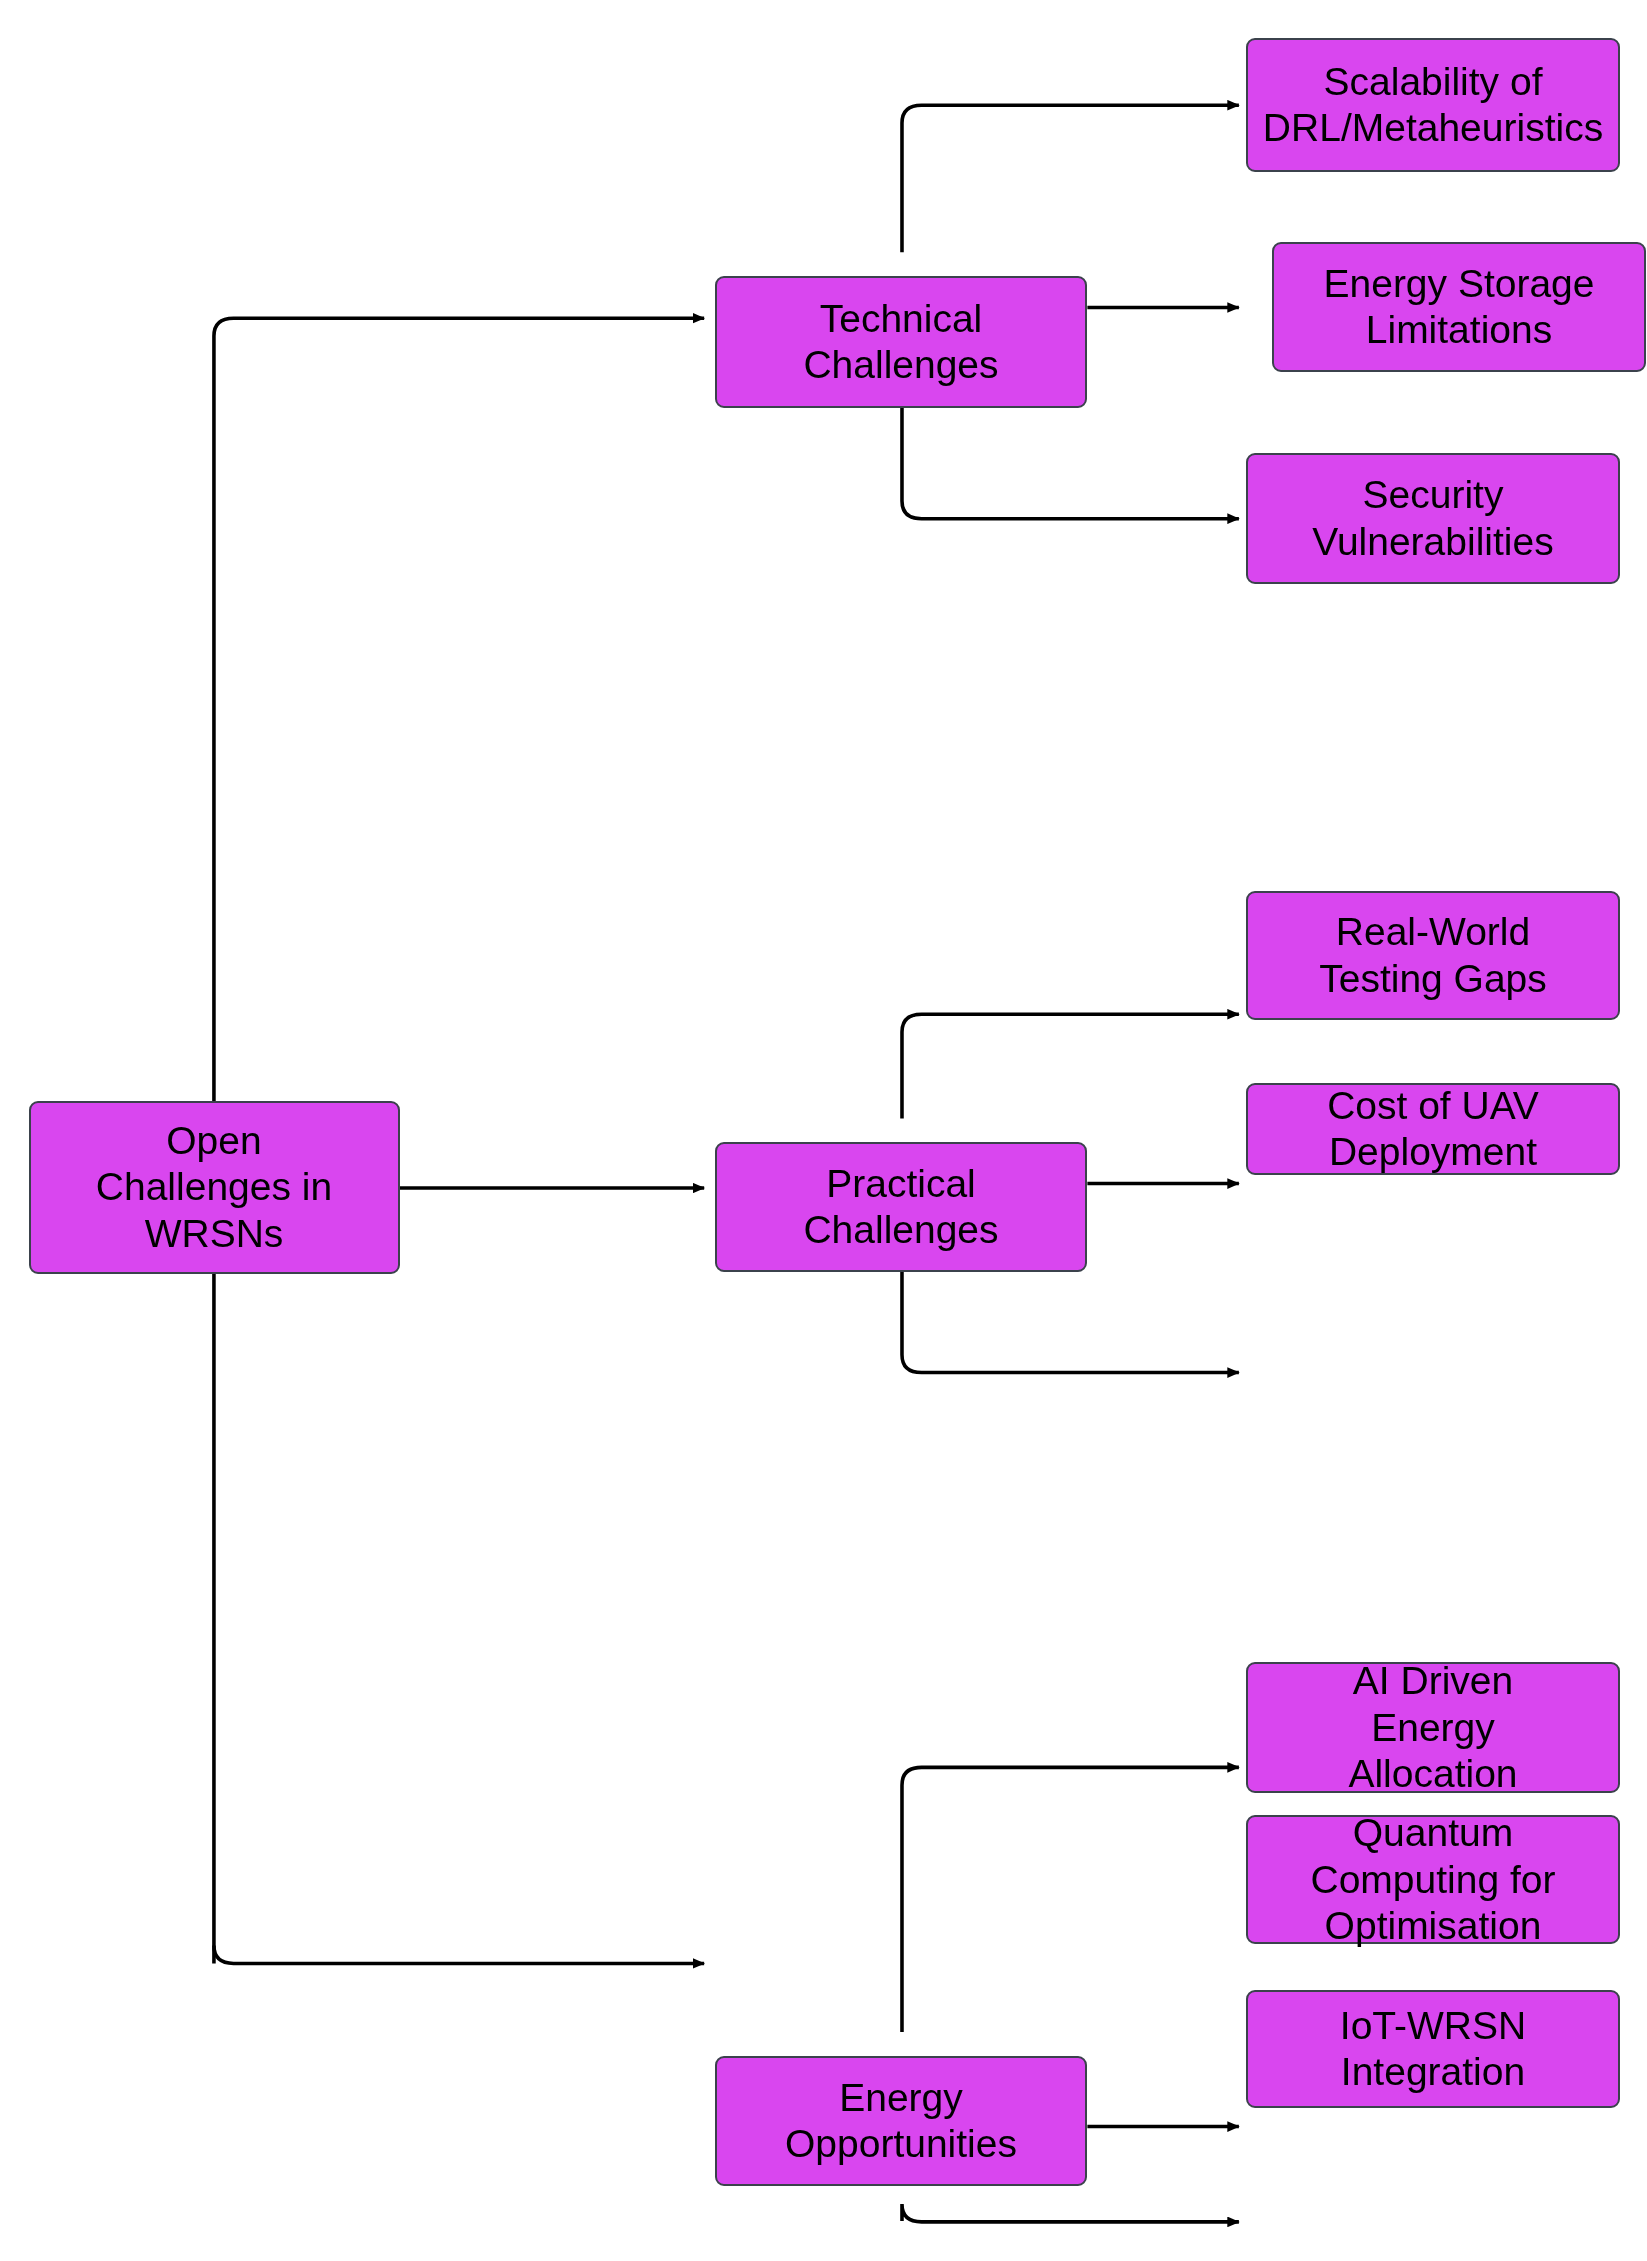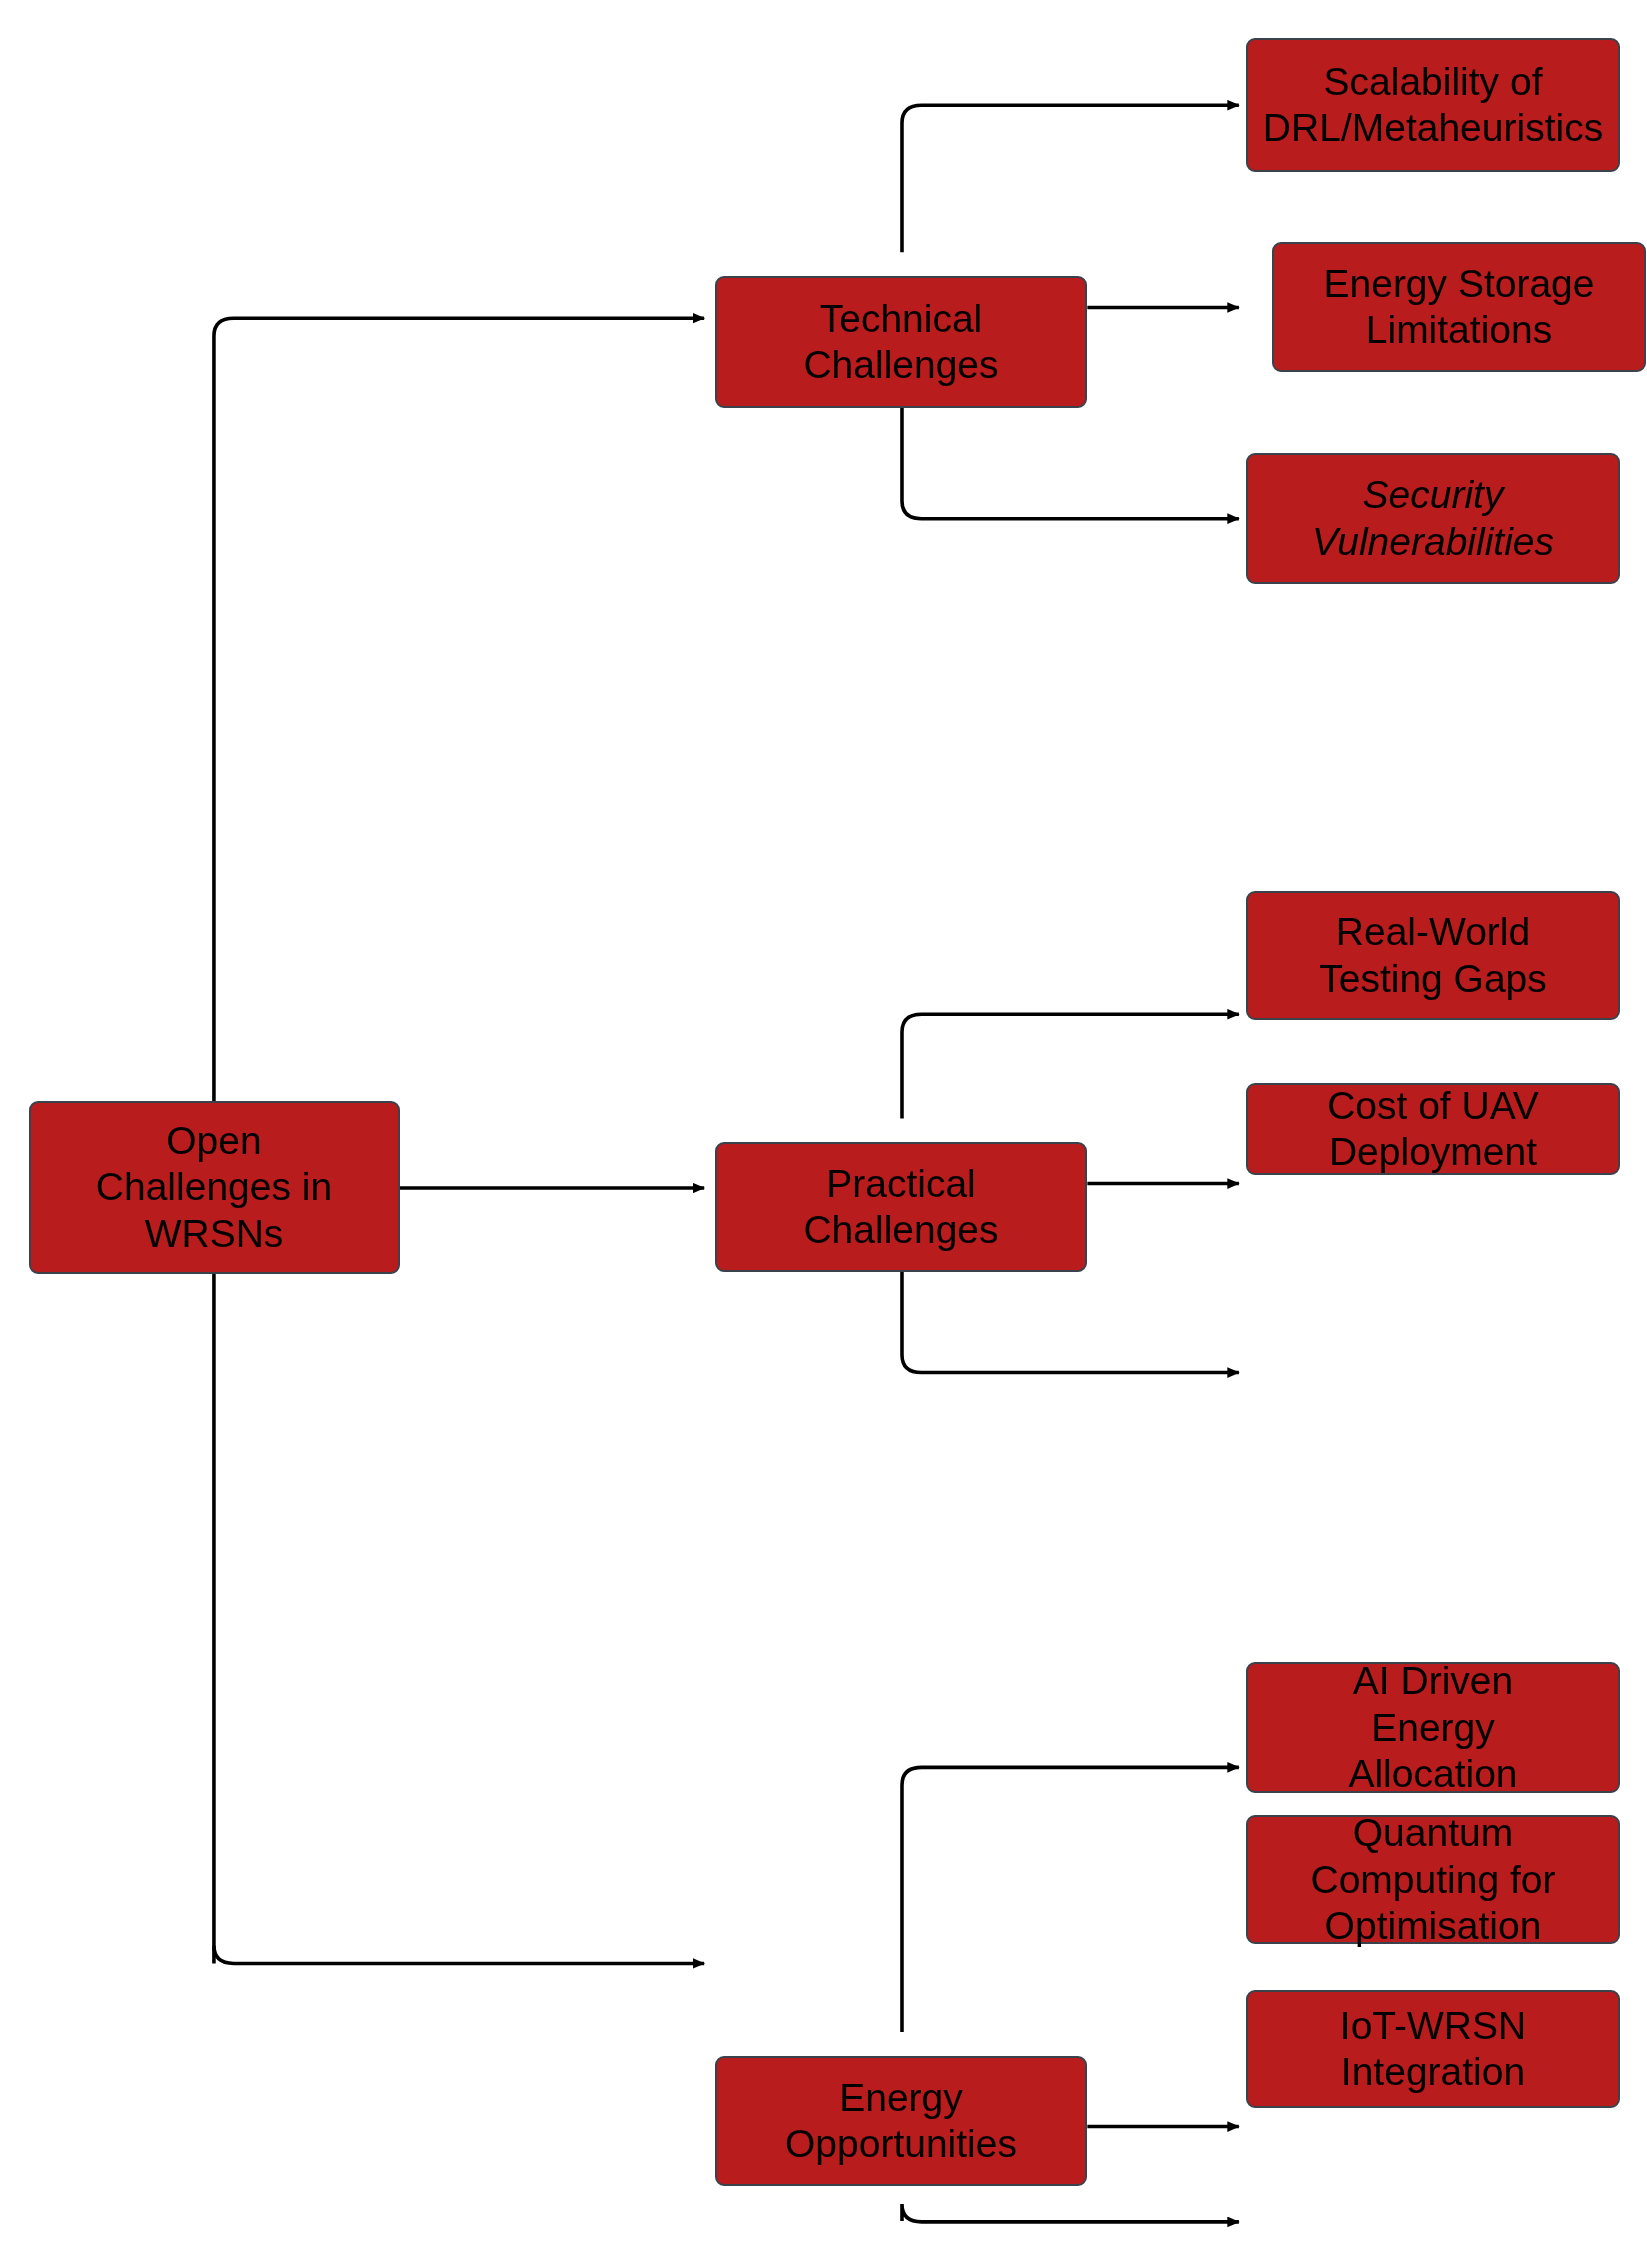--- a/index.html
+++ b/index.html
@@ -22,21 +22,21 @@
     position: absolute;
     left: 0;
     top: 0;
     width: 1648px;
     height: 2262px;
     pointer-events: none;
   }
   .node {
     position: absolute;
     box-sizing: border-box;
-    background: #b91c1c;
+    background: #d946ef;
     border: 2.7px solid #3b424c;
     border-radius: 9px;
     display: flex;
     align-items: center;
     justify-content: center;
     text-align: center;
     color: #000000;
     line-height: 1.18;
     padding: 3.6px 7.1px;
     white-space: pre-line;
@@ -117,21 +117,21 @@
 
   <div class="node branch" style="left:715px; top:2032px; width:372px; height:130px;">Energy
 Opportunities</div>
 
   <div class="node leaf" style="left:1246px; top:38px; width:374px; height:134px;">Scalability of
 DRL/Metaheuristics</div>
 
   <div class="node leaf" style="left:1246px; top:242px; width:374px; height:130px;margin-left:26px;">Energy Storage
 Limitations</div>
 
-  <div class="node leaf" style="left:1246px; top:453px; width:374px; height:131px;font-style:italic;">Security
+  <div class="node leaf" style="left:1246px; top:453px; width:374px; height:131px;">Security
 Vulnerabilities</div>
 
   <div class="node leaf" style="left:1246px; top:891px; width:374px; height:129px;">Real-World
 Testing Gaps</div>
 
   <div class="node leaf" style="left:1246px; top:1083px; width:374px; height:92px;">Cost of UAV
 Deployment</div>
 
 
   <div class="node leaf" style="left:1246px; top:1662px; width:374px; height:131px;text-align:center;">AI Driven

